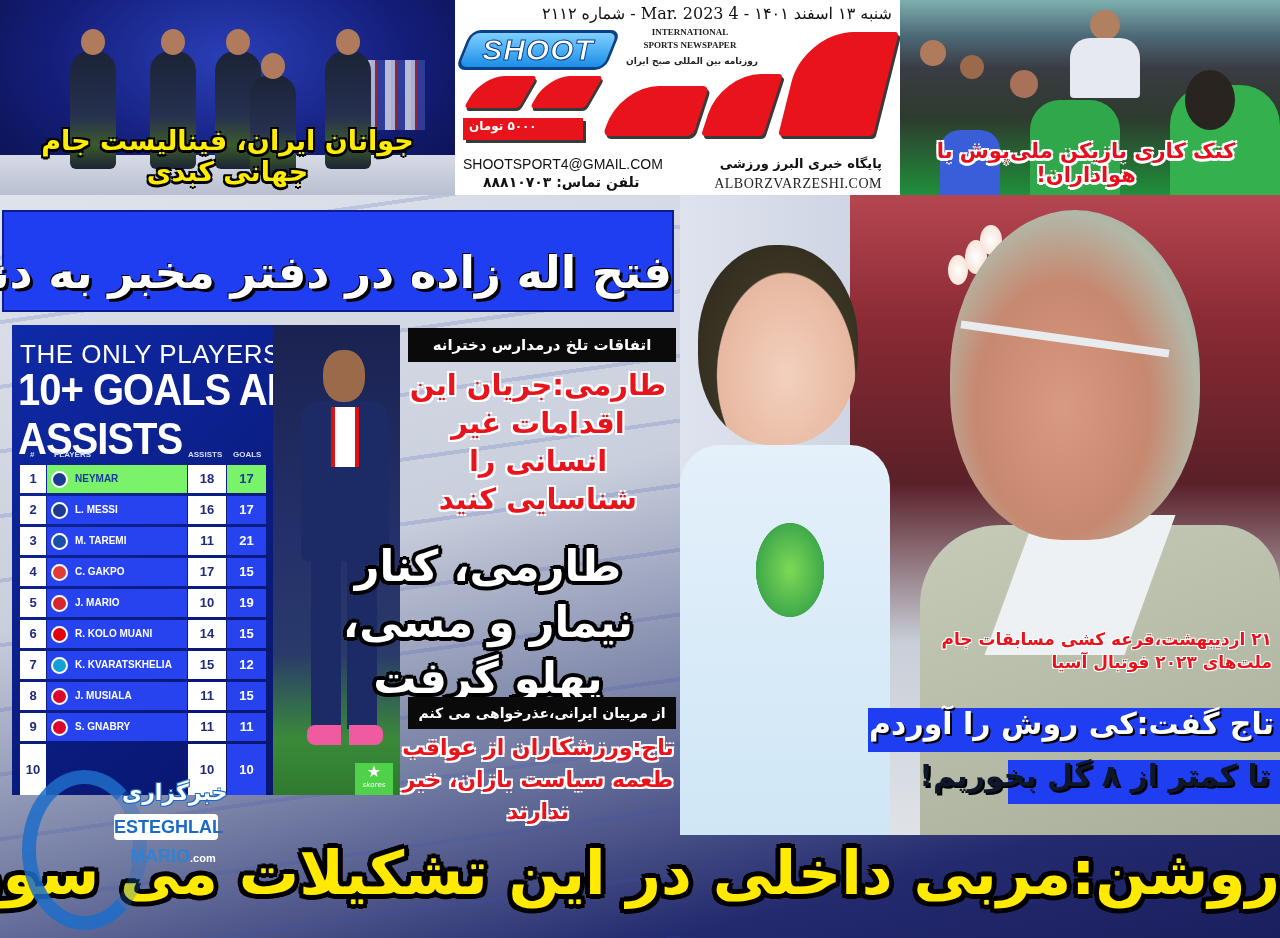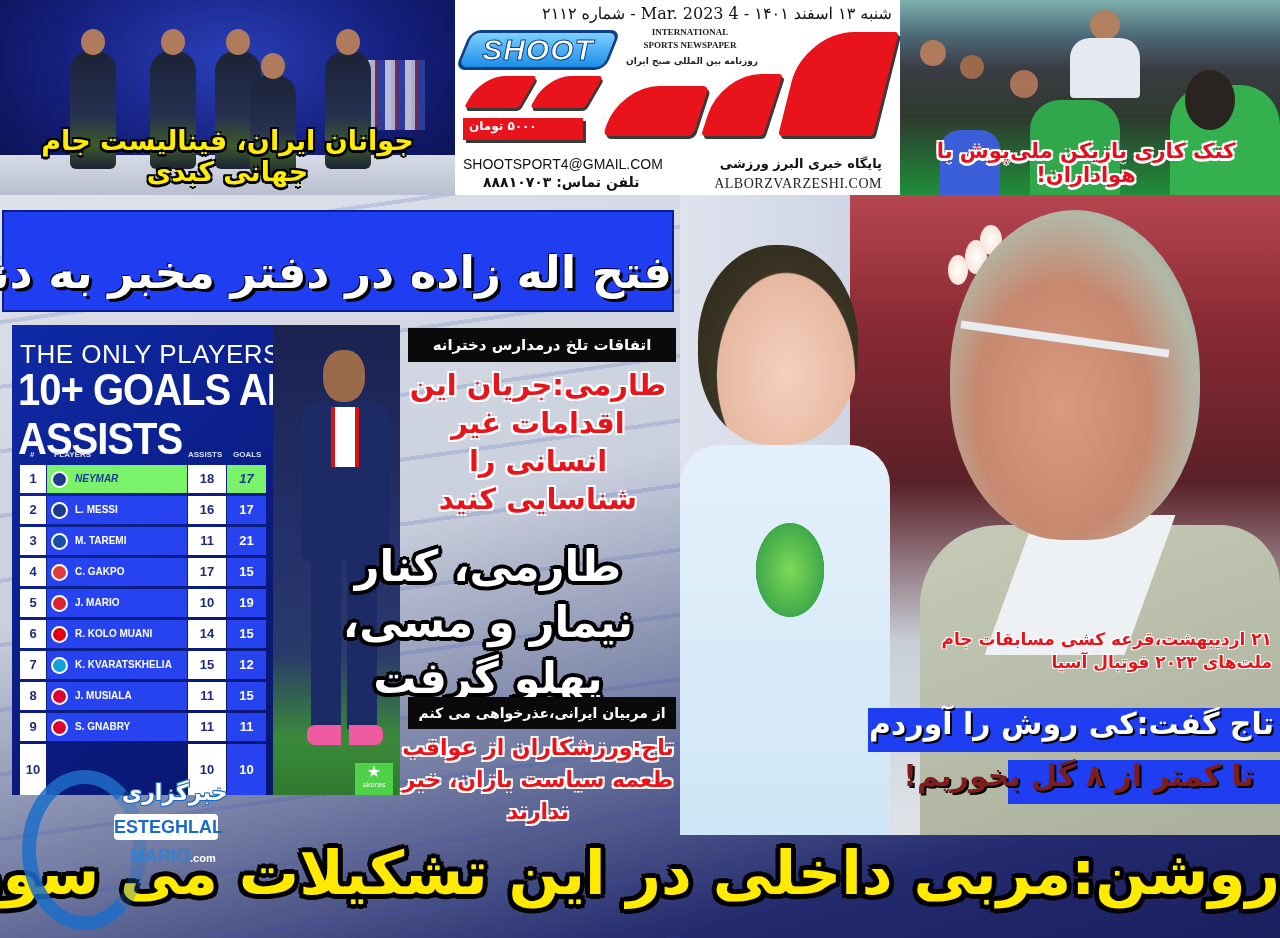--- a/index.html
+++ b/index.html
@@ -69,21 +69,21 @@
   .row{position:absolute;left:8px;width:246px;height:28px;}
   .row .rk{position:absolute;left:0;top:0;width:26px;height:28px;background:#ffffff;color:#1f2a7a;
     font:bold 13px "Liberation Sans",sans-serif;text-align:center;line-height:28px;}
   .row .nm{position:absolute;left:27px;top:0;width:140px;height:28px;background:#2743f0;color:#ffffff;
     font:bold 10px "Liberation Sans",sans-serif;line-height:28px;padding-left:28px;white-space:nowrap;overflow:hidden;}
   .row .badge{position:absolute;left:4px;top:6px;width:17px;height:17px;border-radius:50%;border:2px solid #fff;}
   .row .as{position:absolute;left:168px;top:0;width:38px;height:28px;background:#ffffff;color:#1f2a7a;
     font:bold 13px "Liberation Sans",sans-serif;text-align:center;line-height:28px;}
   .row .gl{position:absolute;left:207px;top:0;width:39px;height:28px;background:#2743f0;color:#ffffff;
     font:bold 13px "Liberation Sans",sans-serif;text-align:center;line-height:28px;}
-  .row.hl .nm,.row.hl .gl{background:#7af26a;color:#1b3a9a;font-style:italic;}
+  .row.hl .nm,.row.hl .gl{background:#7af26a;color:#1b3a9a;}
   #row10{height:52px;}
   #row10 .rk,#row10 .nm,#row10 .as,#row10 .gl{height:52px;line-height:52px;}
   #row10 .nm{line-height:20px;padding-top:6px;}
 
   
   #neymar-photo{left:273px;top:325px;width:127px;height:470px;overflow:hidden;
     background:linear-gradient(180deg,#1a2250 0%,#24306a 45%,#2a3a6a 70%,#3a8a3a 88%,#2f7a2f 100%);}
   #neymar-body{position:absolute;left:20px;top:20px;width:90px;height:400px;}
   #neymar-head{position:absolute;left:30px;top:5px;width:42px;height:52px;border-radius:45%;background:#9a6a4a;}
   #neymar-shirt{position:absolute;left:8px;top:56px;width:88px;height:160px;border-radius:18px 18px 8px 8px;background:#1c2a66;}
@@ -122,21 +122,21 @@
   #man-jacket{position:absolute;left:240px;top:330px;width:360px;height:320px;border-radius:80px 60px 0 0;background:linear-gradient(160deg,#c6cbb8,#a9ae9a);}
   #man-collar{position:absolute;left:330px;top:320px;width:140px;height:140px;background:#eef1f4;transform:skewX(-20deg);}
 
   #afc-kicker{left:880px;top:628px;width:392px;text-align:right;direction:rtl;font:bold 17px "DejaVu Sans",sans-serif;color:#e8131b;line-height:23px;
     text-shadow:1px 1px 0 #fff,-1px -1px 0 #fff,1px -1px 0 #fff,-1px 1px 0 #fff;}
   .blue-bar{position:absolute;background:#1f3ef2;}
   #taj-said-1{right:0;top:708px;width:412px;height:44px;}
   #taj-said-2{right:0;top:760px;width:272px;height:44px;}
   #taj-said-text1{right:6px;top:706px;width:410px;text-align:right;direction:rtl;font:bold 30px "DejaVu Sans",sans-serif;color:#fff;
     text-shadow:2px 2px 0 #000;white-space:nowrap;}
-  #taj-said-text2{right:26px;top:758px;width:270px;text-align:right;direction:rtl;font:bold 30px "DejaVu Sans",sans-serif;color:#7f1d1d;
+  #taj-said-text2{right:10px;top:758px;width:270px;text-align:right;direction:rtl;font:bold 30px "DejaVu Sans",sans-serif;color:#0f172a;
     text-shadow:2px 2px 0 #000;white-space:nowrap;}
 
   
   #bottom-headline{left:0;top:838px;width:1280px;text-align:center;direction:rtl;
     font:bold 60px "DejaVu Sans",sans-serif;color:#ffea00;white-space:nowrap;letter-spacing:-1px;
     text-shadow:4px 4px 0 #000,-4px -4px 0 #000,4px -4px 0 #000,-4px 4px 0 #000,0 5px 0 #000,5px 0 0 #000,-5px 0 0 #000,0 -5px 0 #000;}
 
   
   #watermark{left:22px;top:770px;width:220px;height:160px;}
   #wm-ring{position:absolute;left:0;top:0;width:125px;height:160px;border-radius:50% 50% 50% 50%;

